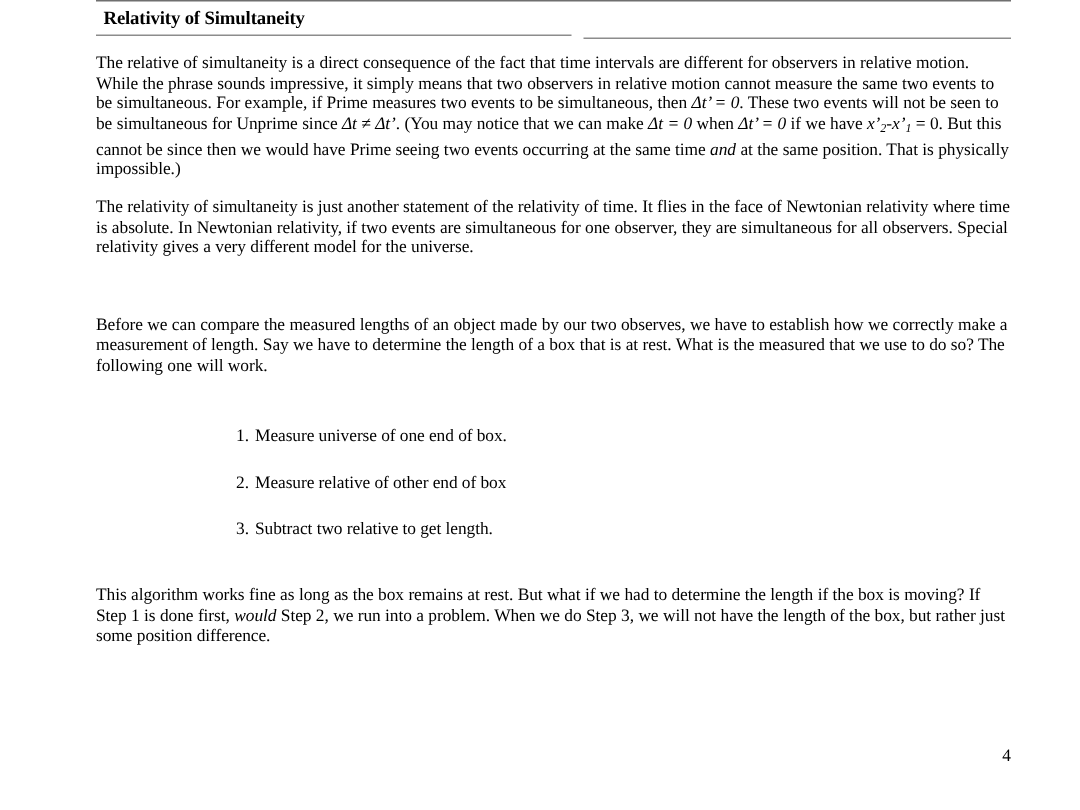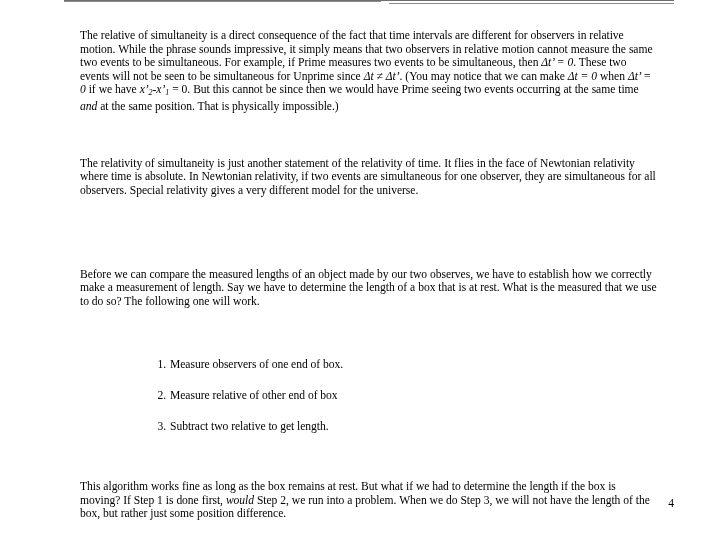--- a/index.html
+++ b/index.html
@@ -68,21 +68,21 @@
     border-top: 1px solid #8c8c8c;
     width: 285px;
     margin-top: 2px;
   }
 
   
   p.body {
     font-size: 11.6px;
     line-height: 13.6px;
     text-align: left;
-    margin: 16px;
+    margin: 0;
     padding: 0;
     letter-spacing: -0.05px;
     word-spacing: 0.1px;
   }
   .gap-after-head { height: 9px; }
   .gap-para { height: 11px; }
   .gap-sec   { height: 29px; }
 
   .ital { font-style: italic; }
   .mvar { font-style: italic; }
@@ -130,20 +130,21 @@
     text-align: right;
   }
 </style>
 </head>
 <body>
 
 <div class="page">
 
   <div class="section-head">
     <div class="rule-top"></div>
+    <div class="head-text">Relativity of Simultaneity</div>
     <div class="rule-split">
       <div class="seg-left"></div>
       <div class="seg-gap"></div>
       <div class="seg-right"></div>
     </div>
   </div>
 
   <div class="gap-after-head"></div>
 
   <p class="body"><span>The relative of simultaneity is a direct consequence of the fact that time intervals are different for observers in relative motion.  While the phrase sounds impressive, it simply means that two observers in relative motion cannot measure the same two events to be simultaneous.  For example, if Prime measures two events to be simultaneous, then </span><span class="mvar">Δt’ = 0</span><span>.  These two events will not be seen to be simultaneous for Unprime since  </span><span class="mvar">Δt ≠ Δt’</span><span>.  (You may notice that we can make </span><span class="mvar">Δt = 0</span><span> when </span><span class="mvar">Δt’ = 0</span><span> if we have </span><span class="mvar">x’</span><span class="sub">2</span><span class="mvar">-</span><span class="mvar">x’</span><span class="sub">1</span><span> = 0</span><span>.  But this cannot be since then we would have Prime seeing two events occurring at the same time </span><span class="ital">and</span><span> at the same position.  That is physically impossible.)</span></p>
@@ -155,21 +156,21 @@
   <div class="gap-sec"></div>
 
 
   <div class="gap-after-head"></div>
 
   <p class="body">Before we can compare the measured lengths of an object made by our two observes, we have to establish how we correctly make a measurement of length.  Say we have to determine the length of a box that is at rest.  What is the measured that we use to do so?  The following one will work.</p>
 
   <div class="gap-before-list"></div>
 
   <ol class="steps">
-    <li>Measure observers of one end of box.</li>
+    <li>Measure universe of one end of box.</li>
     <li>Measure relative of other end of box</li>
     <li>Subtract two relative to get length.</li>
   </ol>
 
   <div class="gap-after-list"></div>
 
   <p class="body"><span>This algorithm works fine as long as the box remains at rest.  But what if we had to determine the length if the box is moving?  If Step 1 is done first, </span><span class="ital">would</span><span> Step 2, we run into a problem.  When we do Step 3, we will not have the length of the box, but rather just some position difference.</span></p>
 
   <div class="page-number">4</div>
 

